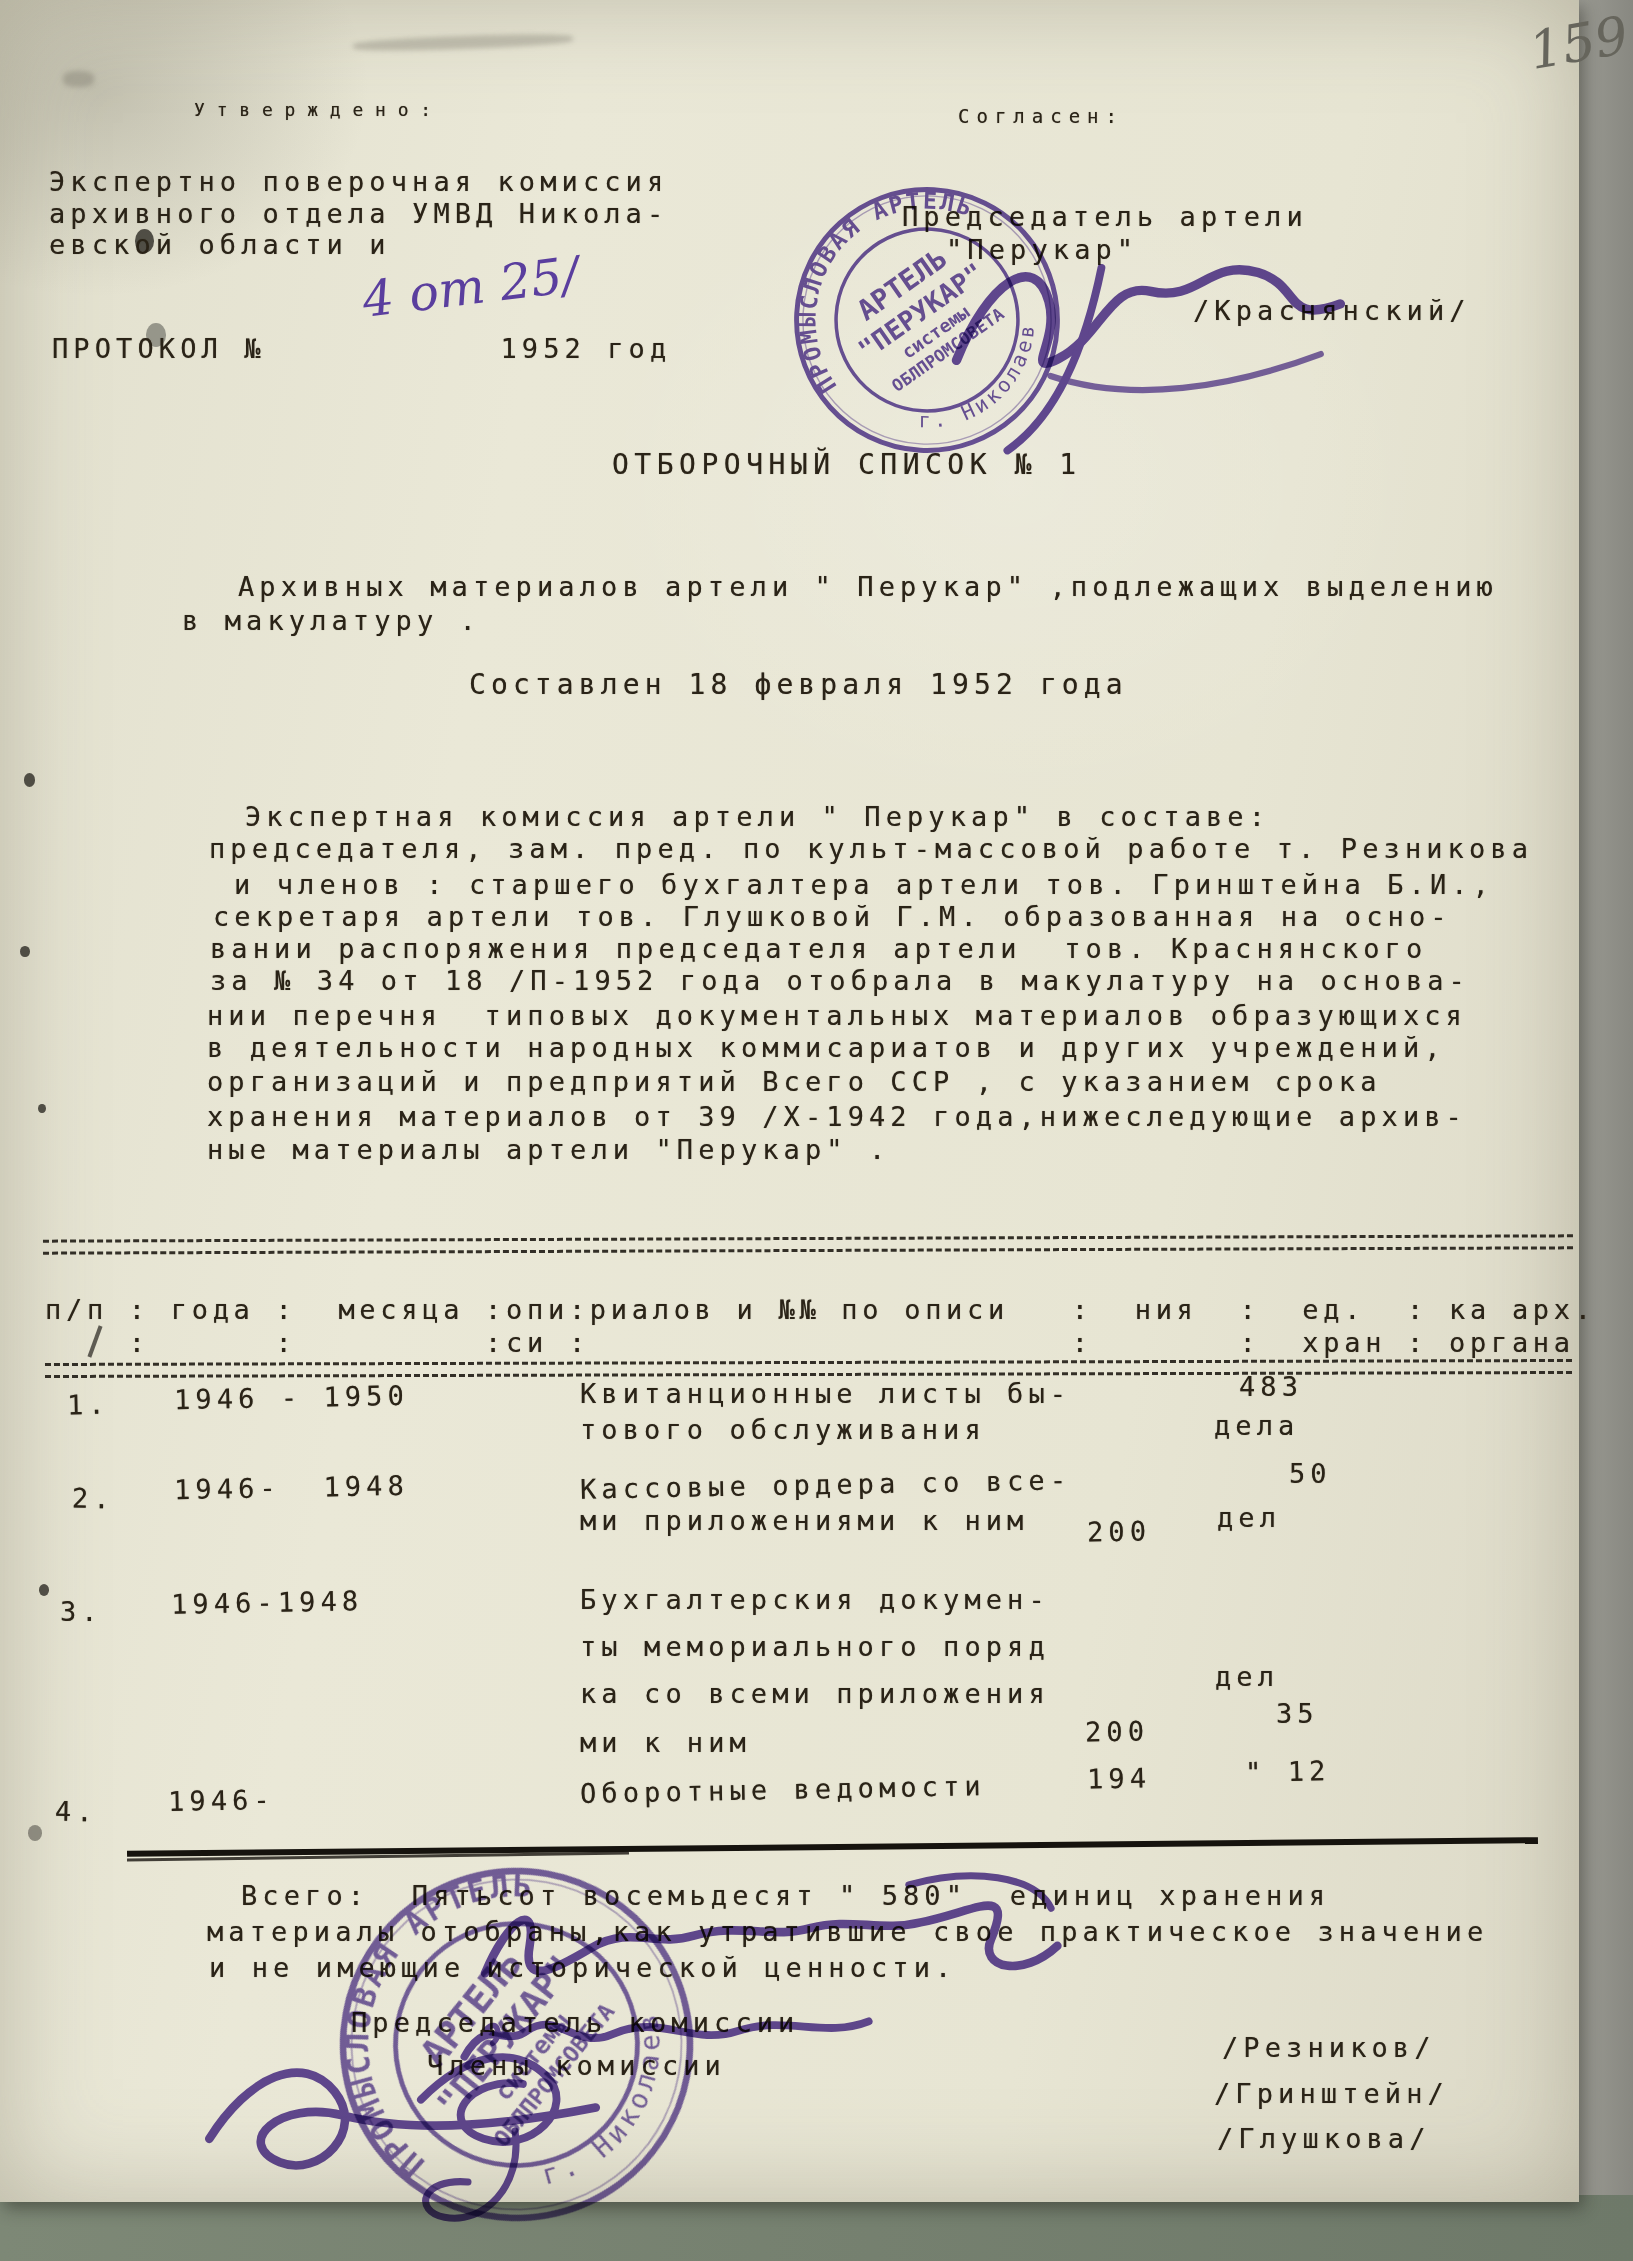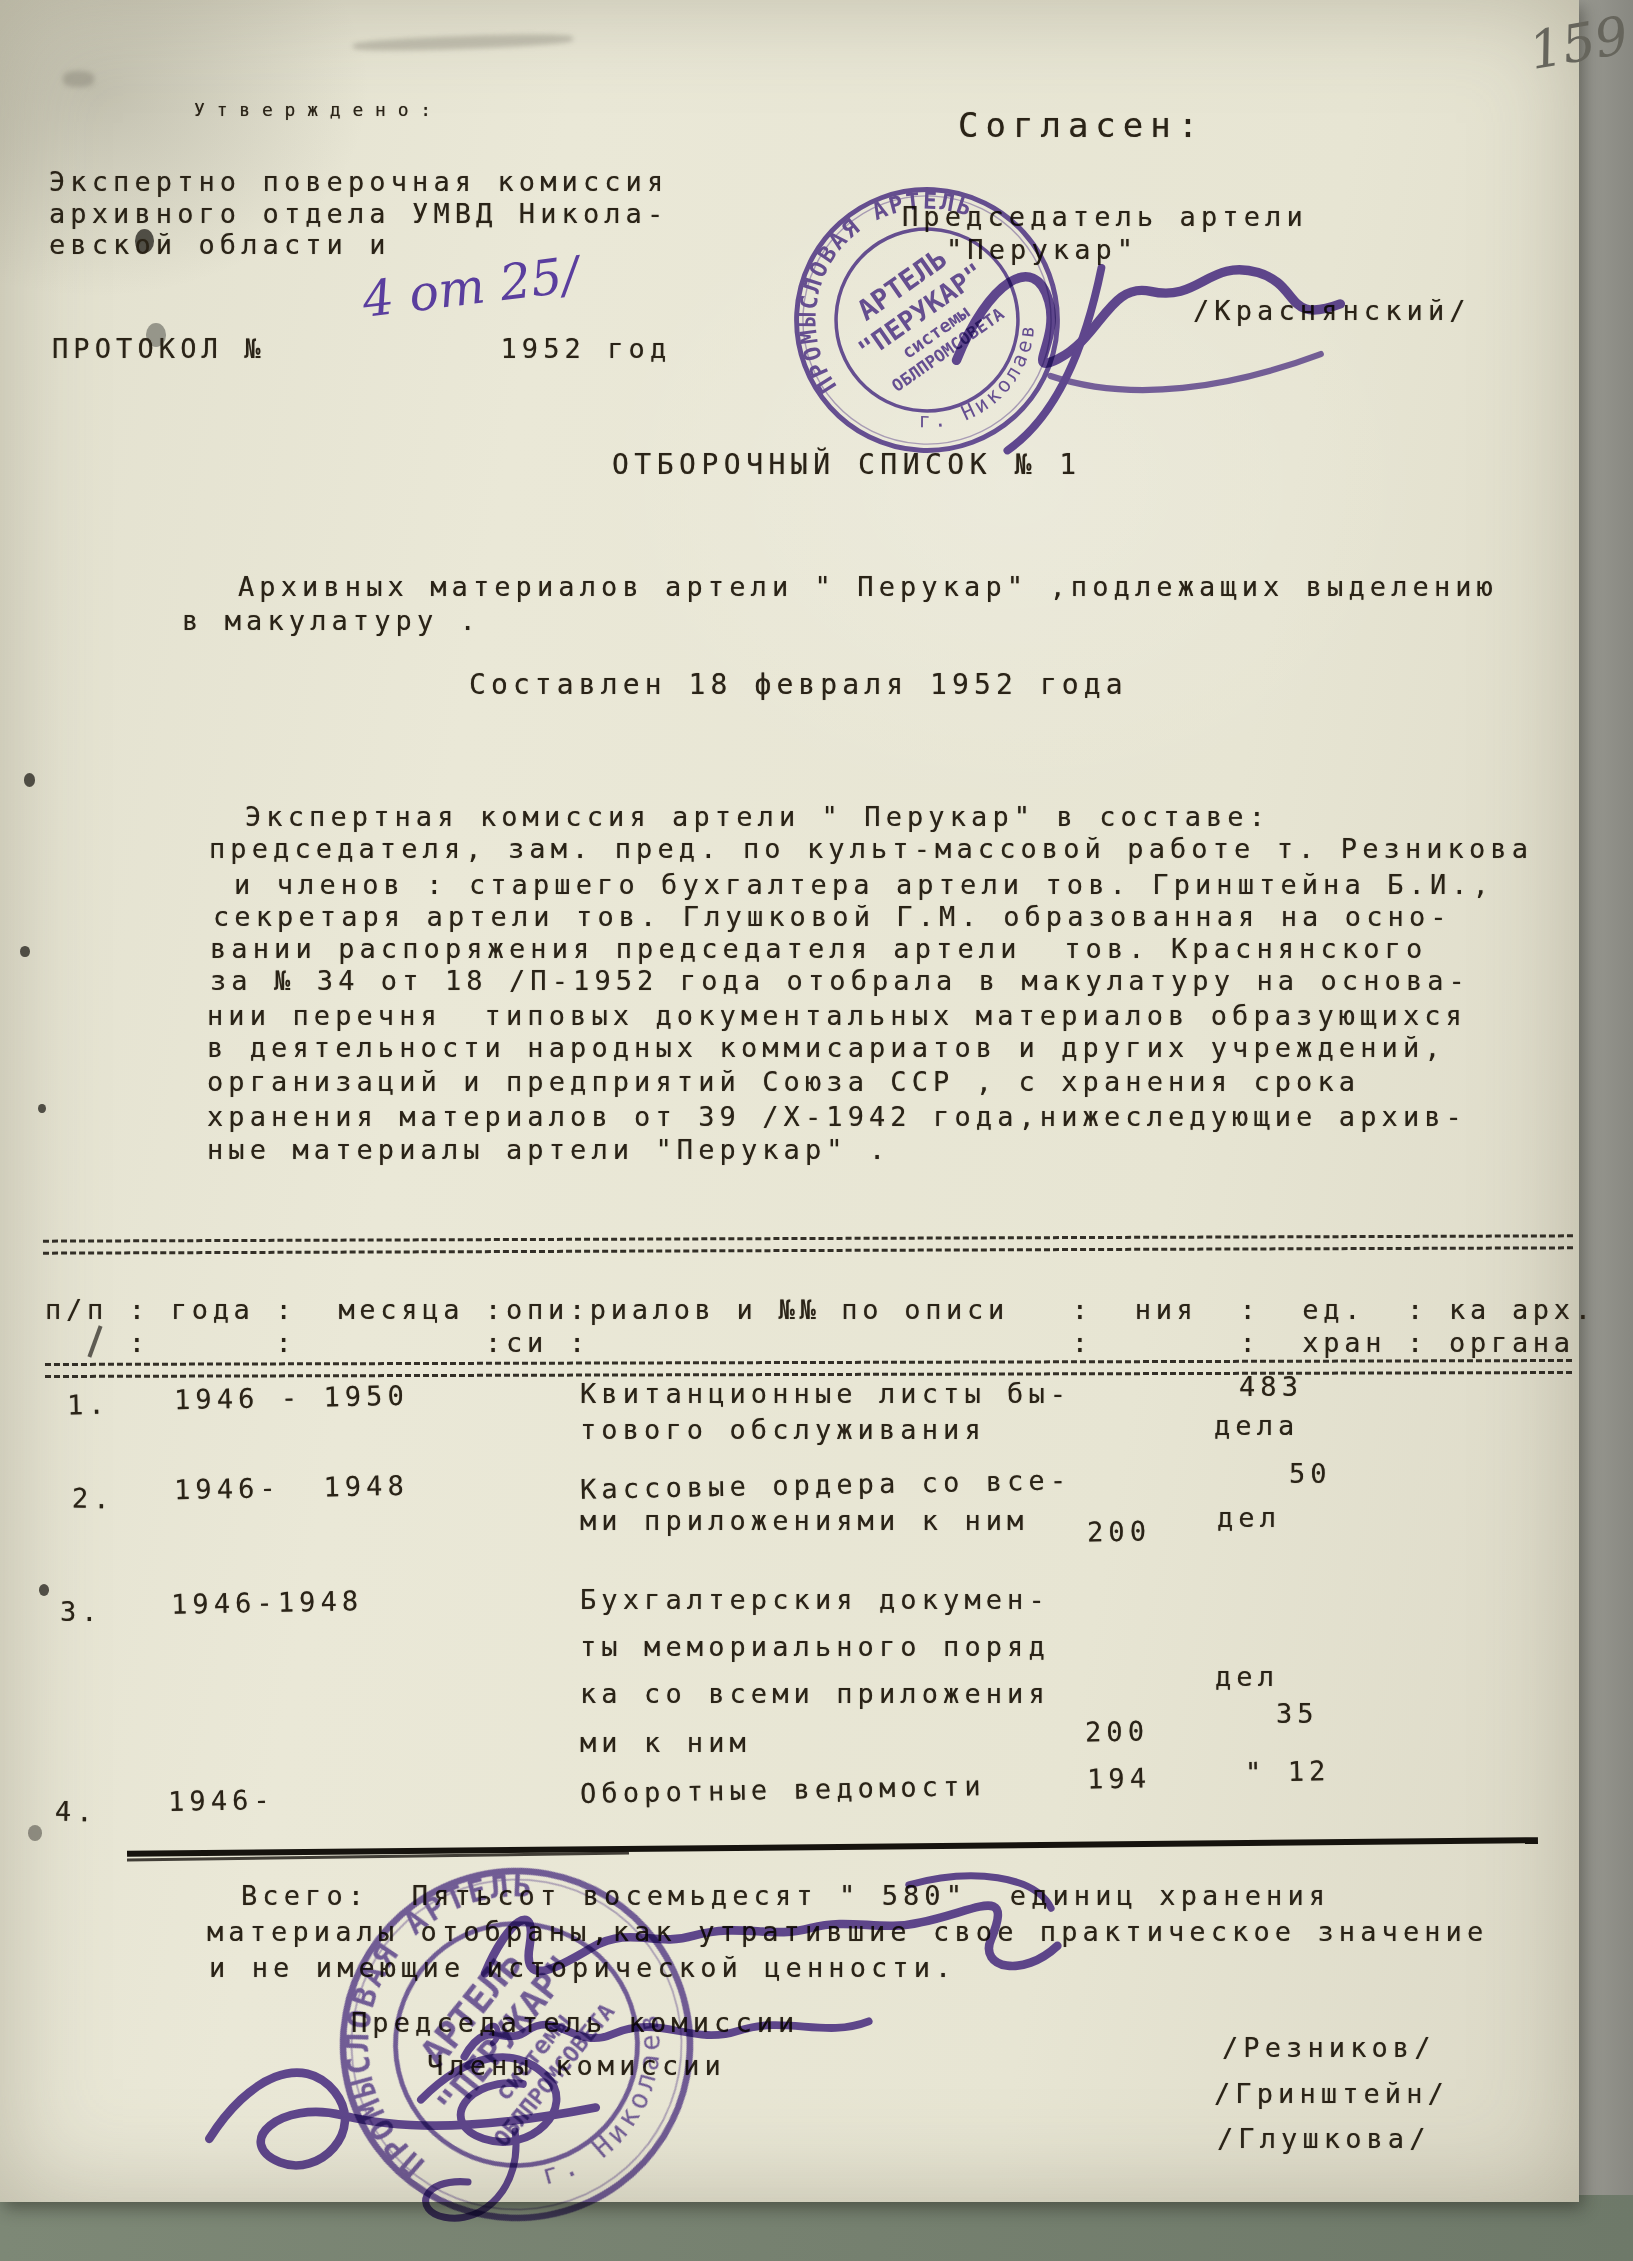--- a/index.html
+++ b/index.html
@@ -61,21 +61,21 @@
 
   <div class="hw pencil" style="left:1529px;top:12.5px;font-size:52px;transform:rotate(-10deg);color:var(--pencil);">159</div>
 
   <div class="typed ls-wide" style="left:194px;top:99px;font-size:18px;">Утверждено:</div>
   <div class="typed" style="left:49px;top:166px;">Экспертно поверочная комиссия</div>
   <div class="typed" style="left:49px;top:198px;">архивного отдела УМВД Никола-</div>
   <div class="typed" style="left:49px;top:229px;">евской области и</div>
   <div class="typed" style="left:52px;top:298px;margin-top:35px;">ПРОТОКОЛ №           1952 год</div>
   <div class="hw" style="left:362px;top:259px;font-size:49px;transform:rotate(-7deg);">4 от 25/</div>
 
-  <div class="typed" style="left:958px;top:105px;font-size:34px;letter-spacing:7px;">Согласен:</div>
+  <div class="typed" style="left:958px;top:105px;font-size:19px;letter-spacing:7px;">Согласен:</div>
   <div class="typed" style="left:902px;top:201px;">Председатель артели</div>
   <div class="typed" style="left:946px;top:234px;">"Перукар"</div>
   <div class="typed" style="left:1193px;top:295px;">/Краснянский/</div>
 
   <svg class="stamp" style="left:786px;top:179px;width:282px;height:282px;transform:rotate(-42deg);" viewBox="0 0 400 400">
     <defs>
       <path id="arcT1" d="M 42,200 A 158,158 0 1 1 358,200"></path>
       <path id="arcB1" d="M 57,252 A 152,152 0 0 0 343,252"></path>
     </defs>
     <circle cx="200" cy="200" r="185" fill="none" stroke-width="7"></circle>
@@ -107,21 +107,21 @@
   <div class="typed" style="left:469px;top:668px;font-size:28px;">Составлен 18 февраля 1952 года</div>
 
   <div class="typed" style="left:245px;top:801px;">Экспертная комиссия артели " Перукар" в составе:</div>
   <div class="typed" style="left:209px;top:833px;">председателя, зам. пред. по культ-массовой работе т. Резникова</div>
   <div class="typed" style="left:234px;top:869px;">и членов : старшего бухгалтера артели тов. Гринштейна Б.И.,</div>
   <div class="typed" style="left:213px;top:901px;">секретаря артели тов. Глушковой Г.М. образованная на осно-</div>
   <div class="typed" style="left:210px;top:933px;">вании распоряжения председателя артели  тов. Краснянского</div>
   <div class="typed" style="left:210px;top:965px;">за № 34 от 18 /П-1952 года отобрала в макулатуру на основа-</div>
   <div class="typed" style="left:207px;top:1000px;">нии перечня  типовых документальных материалов образующихся</div>
   <div class="typed" style="left:207px;top:1032px;">в деятельности народных коммисариатов и других учреждений,</div>
-  <div class="typed" style="left:207px;top:1066px;">организаций и предприятий Союза ССР , с хранения срока</div>
+  <div class="typed" style="left:207px;top:1066px;">организаций и предприятий Всего ССР , с указанием срока</div>
   <div class="typed" style="left:207px;top:1101px;">хранения материалов от 39 /Х-1942 года,нижеследующие архив-</div>
   <div class="typed" style="left:207px;top:1134px;">ные материалы артели "Перукар" .</div>
 
   <div class="rule" style="left:43px;top:1237px;width:1530px;transform:rotate(-0.2deg);"></div>
   <div class="typed hdr" style="left:45px;top:1294px;">п/п : года :  месяца :опи:риалов и №№ по описи   :  ния  :  ед.  : ка арх.</div>
   <div class="typed hdr" style="left:45px;top:1327px;">    :      :         :си :                       :       :  хран : органа</div>
   <div class="rule" style="left:45px;top:1361px;width:1527px;transform:rotate(-0.15deg);"></div>
   <div class="heavy" style="left:93px;top:1325px;width:3.9px;height:33px;transform:rotate(20deg);opacity:.65;"></div>
 
   <div class="typed tilt1" style="left:67px;top:1389px;">1.</div>

